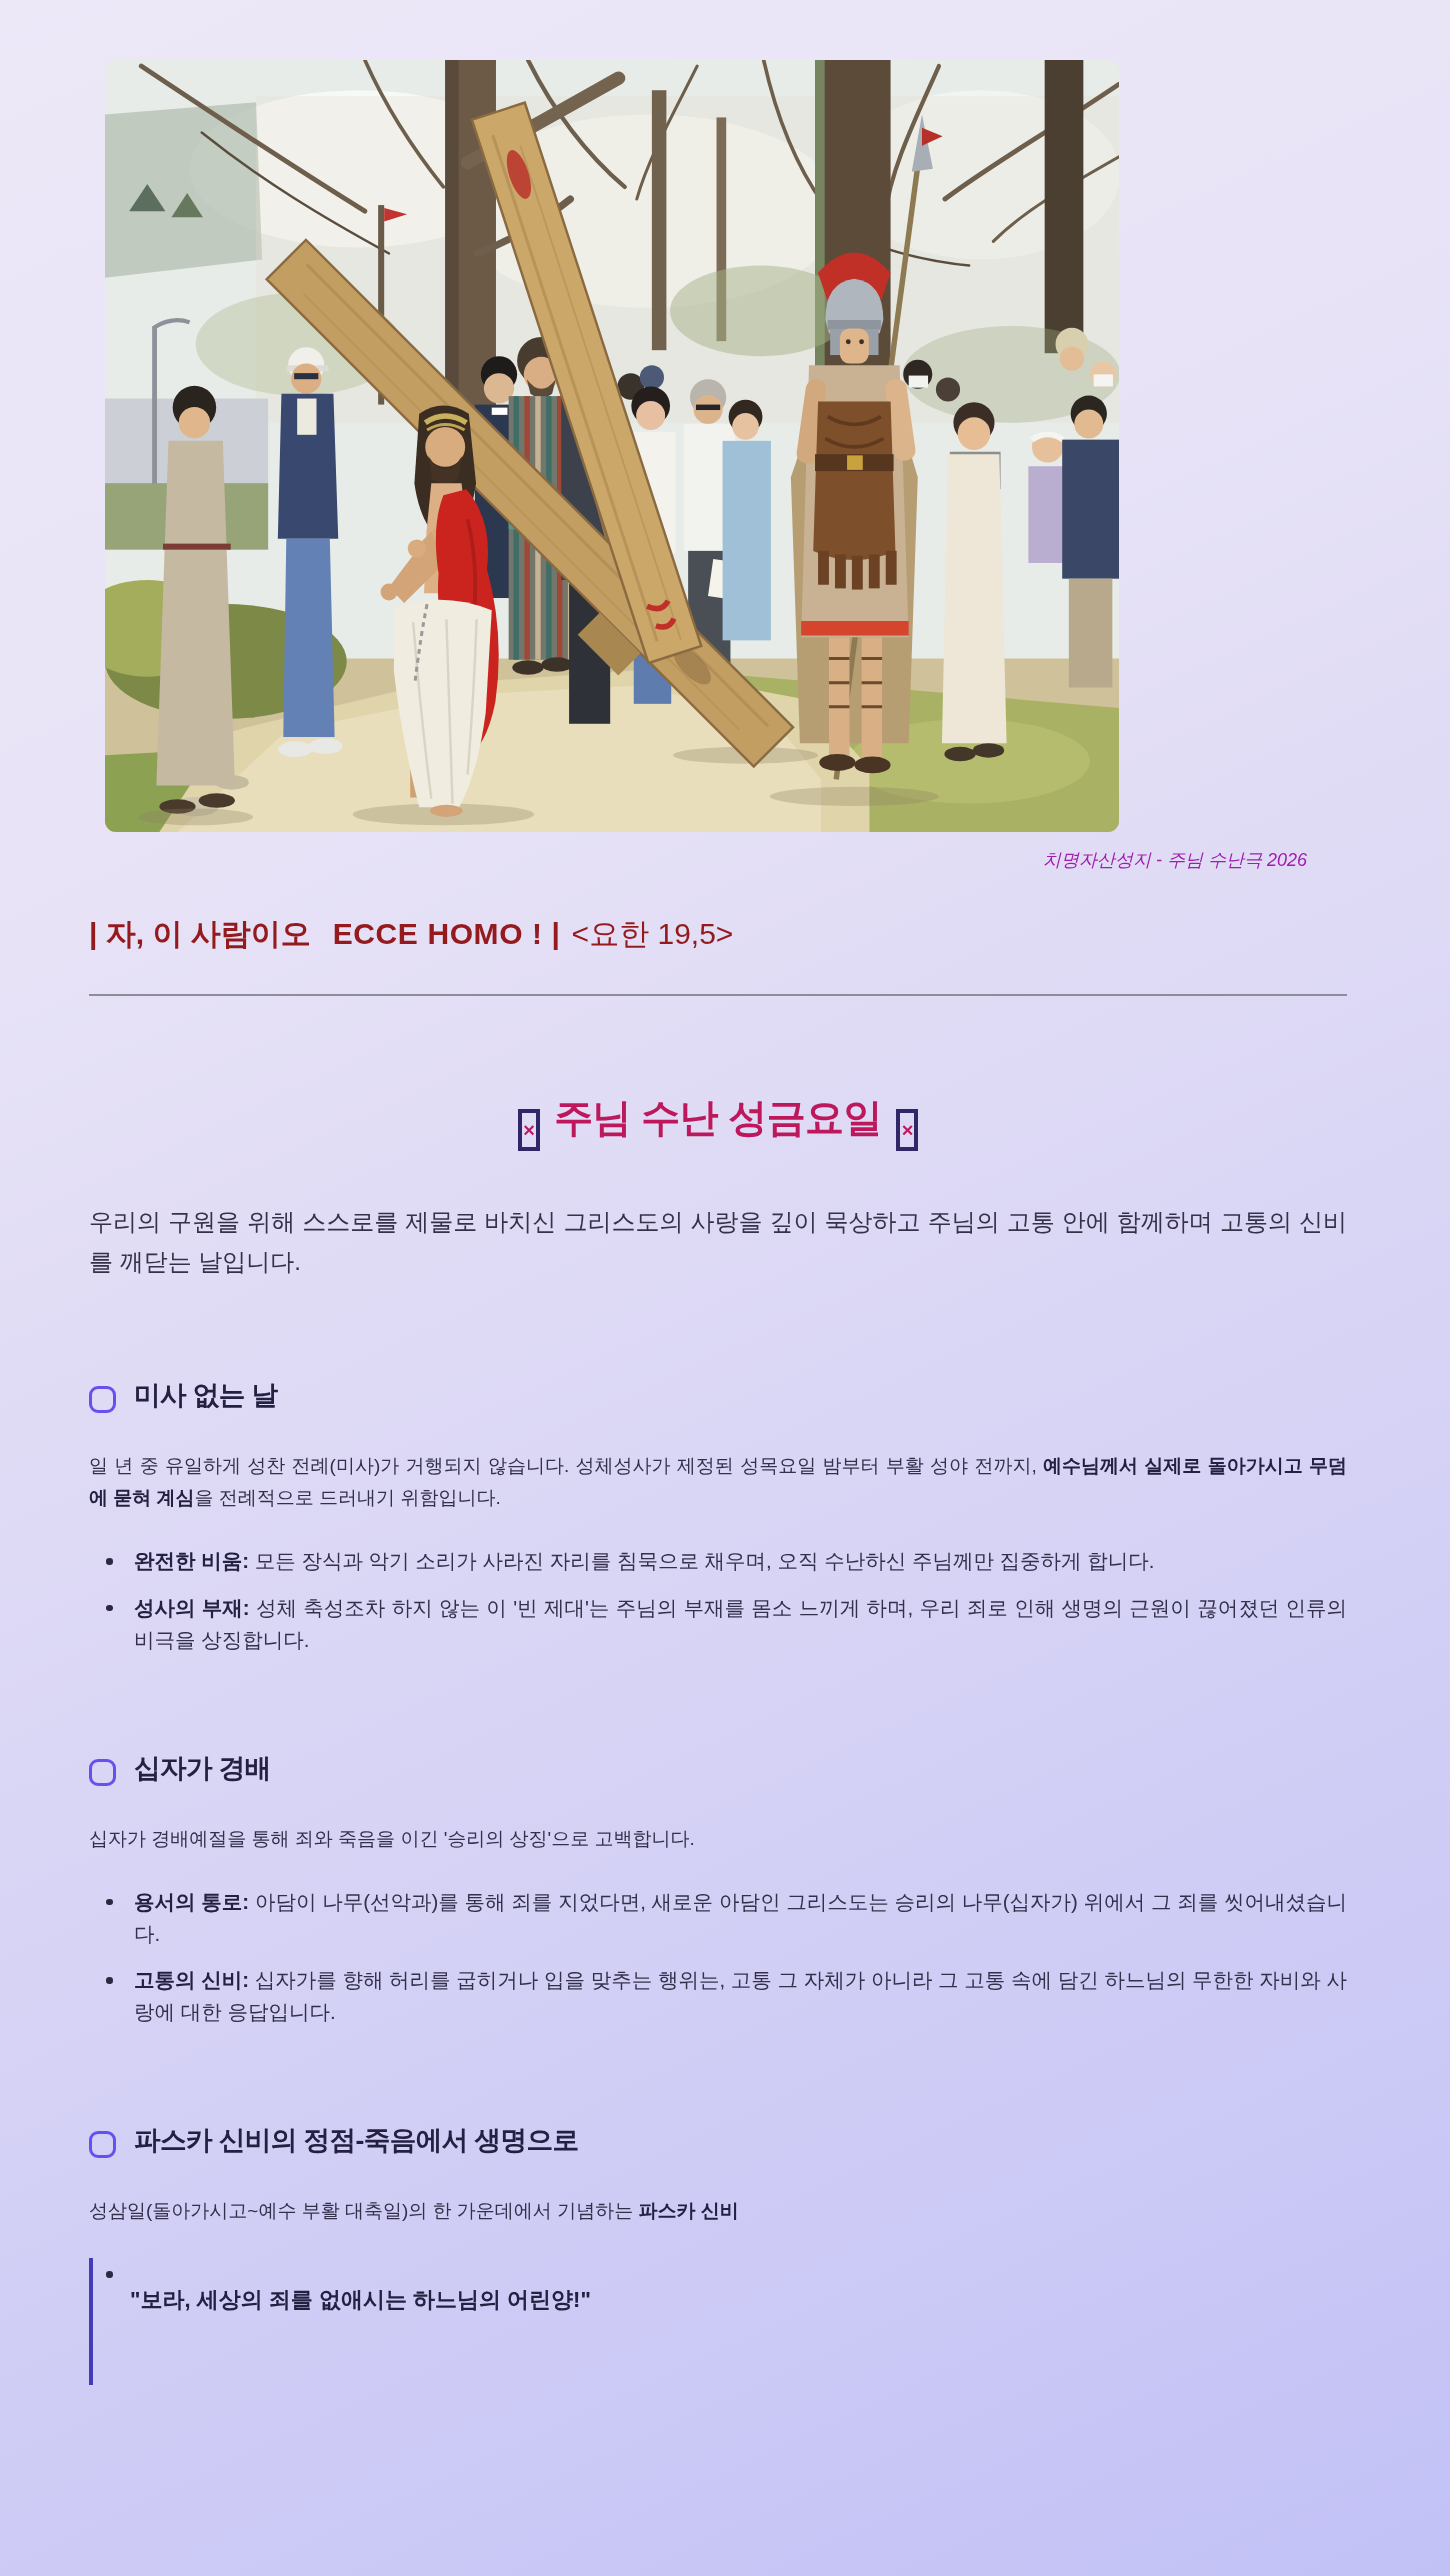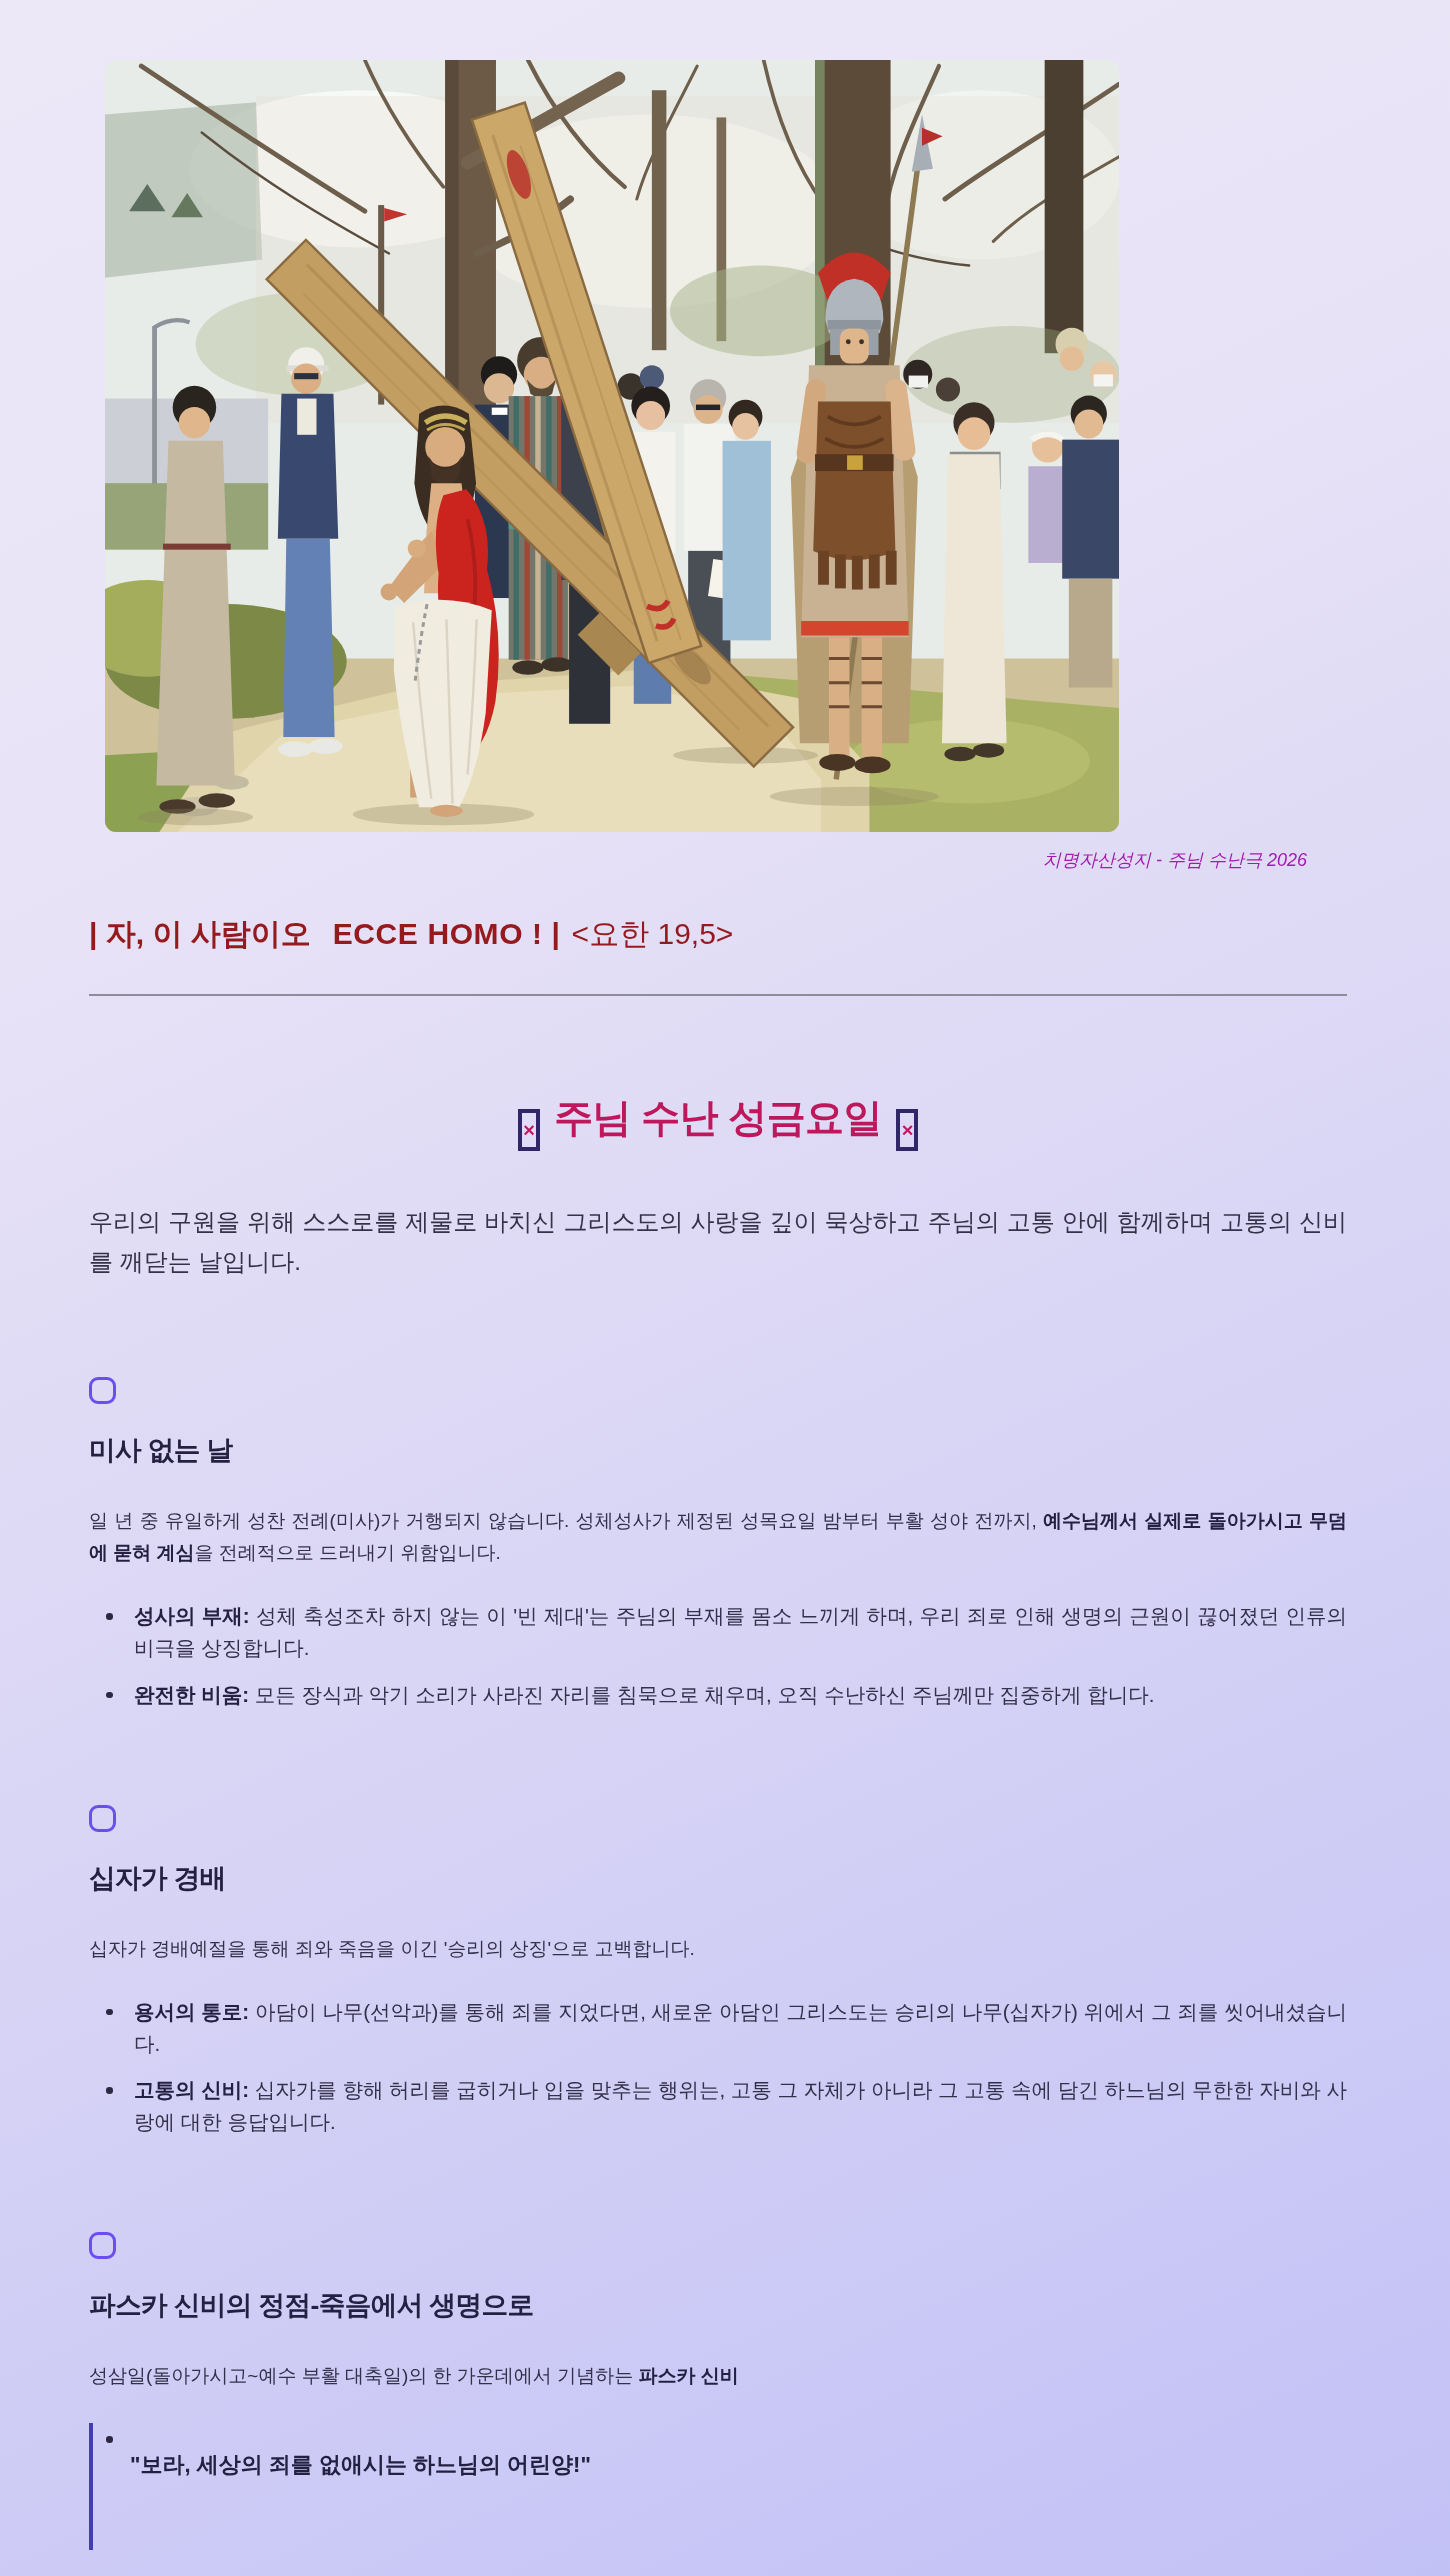--- a/index.html
+++ b/index.html
@@ -31,21 +31,21 @@
   .tofu { display:inline-flex; align-items:center; justify-content:center;
     width:22px; height:42px; border:4.2px solid #2f2768; font-size:15.7px;
     font-weight:bold; vertical-align:-4.8px; }
   .tofu-left { margin-right:14.5px; } .tofu-right { margin-left:14.5px; }
 
   .intro { margin-top:51px; font-size:24px; line-height:40px; text-align:justify;
     color:#353149; }
 
   .section { margin-top:94px; }
   .section.first { margin-top:95px; }
-  .sec-head { display:flex; align-items:flex-start; gap:28px;flex-direction:column; }
+  .sec-head { display:flex; align-items:flex-end; gap:18px; }
   .sec-icon { width:27px; height:27px; border:3.6px solid #6a4ff0; border-radius:9px;
     flex:0 0 auto; }
   .sec-title { font-size:26.6px; font-weight:bold; color:#232041; letter-spacing:-0.6px; }
   .sec-body { margin-top:37px; font-size:19px; line-height:32px; text-align:justify;
     color:#34304b; }
   ul.bullets { margin-top:31px; list-style:none; }
   li.bullet { position:relative; padding-left:45px; font-size:20.5px; line-height:32px;
     text-align:justify; color:#34304b; }
   li.bullet + li.bullet { margin-top:14.5px; }
   .dot { position:absolute; left:17px; top:12.7px; width:6.6px; height:6.6px;
@@ -308,22 +308,22 @@
 
   <p class="intro">우리의 구원을 위해 스스로를 제물로 바치신 그리스도의 사랑을 깊이 묵상하고 주님의 고통 안에 함께하며 고통의 신비를 깨닫는 날입니다.</p>
 
   <section class="section first">
     <div class="sec-head">
       <span class="sec-icon"></span>
       <h2 class="sec-title">미사 없는 날</h2>
     </div>
     <p class="sec-body"><span>일 년 중 유일하게 성찬 전례(미사)가 거행되지 않습니다. 성체성사가 제정된 성목요일 밤부터 부활 성야 전까지, </span><span class="b">예수님께서 실제로 돌아가시고 무덤에 묻혀 계심</span><span>을 전례적으로 드러내기 위함입니다.</span></p>
     <ul class="bullets">
+      <li class="bullet"><span class="dot"></span><span><span class="b">완전한 비움:</span><span> 모든 장식과 악기 소리가 사라진 자리를 침묵으로 채우며, 오직 수난하신 주님께만 집중하게 합니다.</span></span></li>
       <li class="bullet"><span class="dot"></span><span><span class="b">성사의 부재:</span><span> 성체 축성조차 하지 않는 이 '빈 제대'는 주님의 부재를 몸소 느끼게 하며, 우리 죄로 인해 생명의 근원이 끊어졌던 인류의 비극을 상징합니다.</span></span></li>
-      <li class="bullet"><span class="dot"></span><span><span class="b">완전한 비움:</span><span> 모든 장식과 악기 소리가 사라진 자리를 침묵으로 채우며, 오직 수난하신 주님께만 집중하게 합니다.</span></span></li>
     </ul>
   </section>
 
   <section class="section">
     <div class="sec-head">
       <span class="sec-icon"></span>
       <h2 class="sec-title">십자가 경배</h2>
     </div>
     <p class="sec-body"><span>십자가 경배예절을 통해 죄와 죽음을 이긴 '승리의 상징'으로 고백합니다.</span></p>
     <ul class="bullets">

